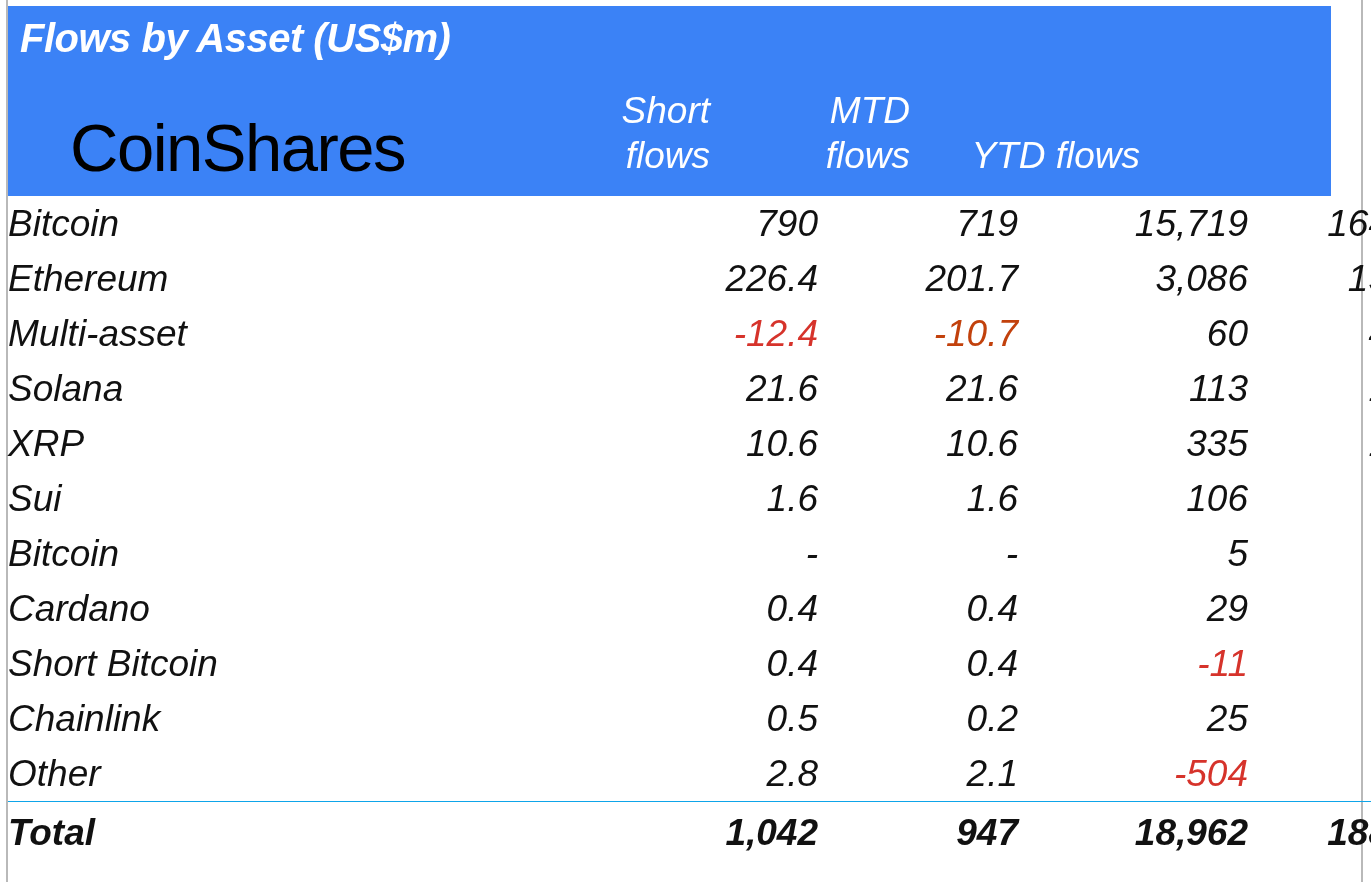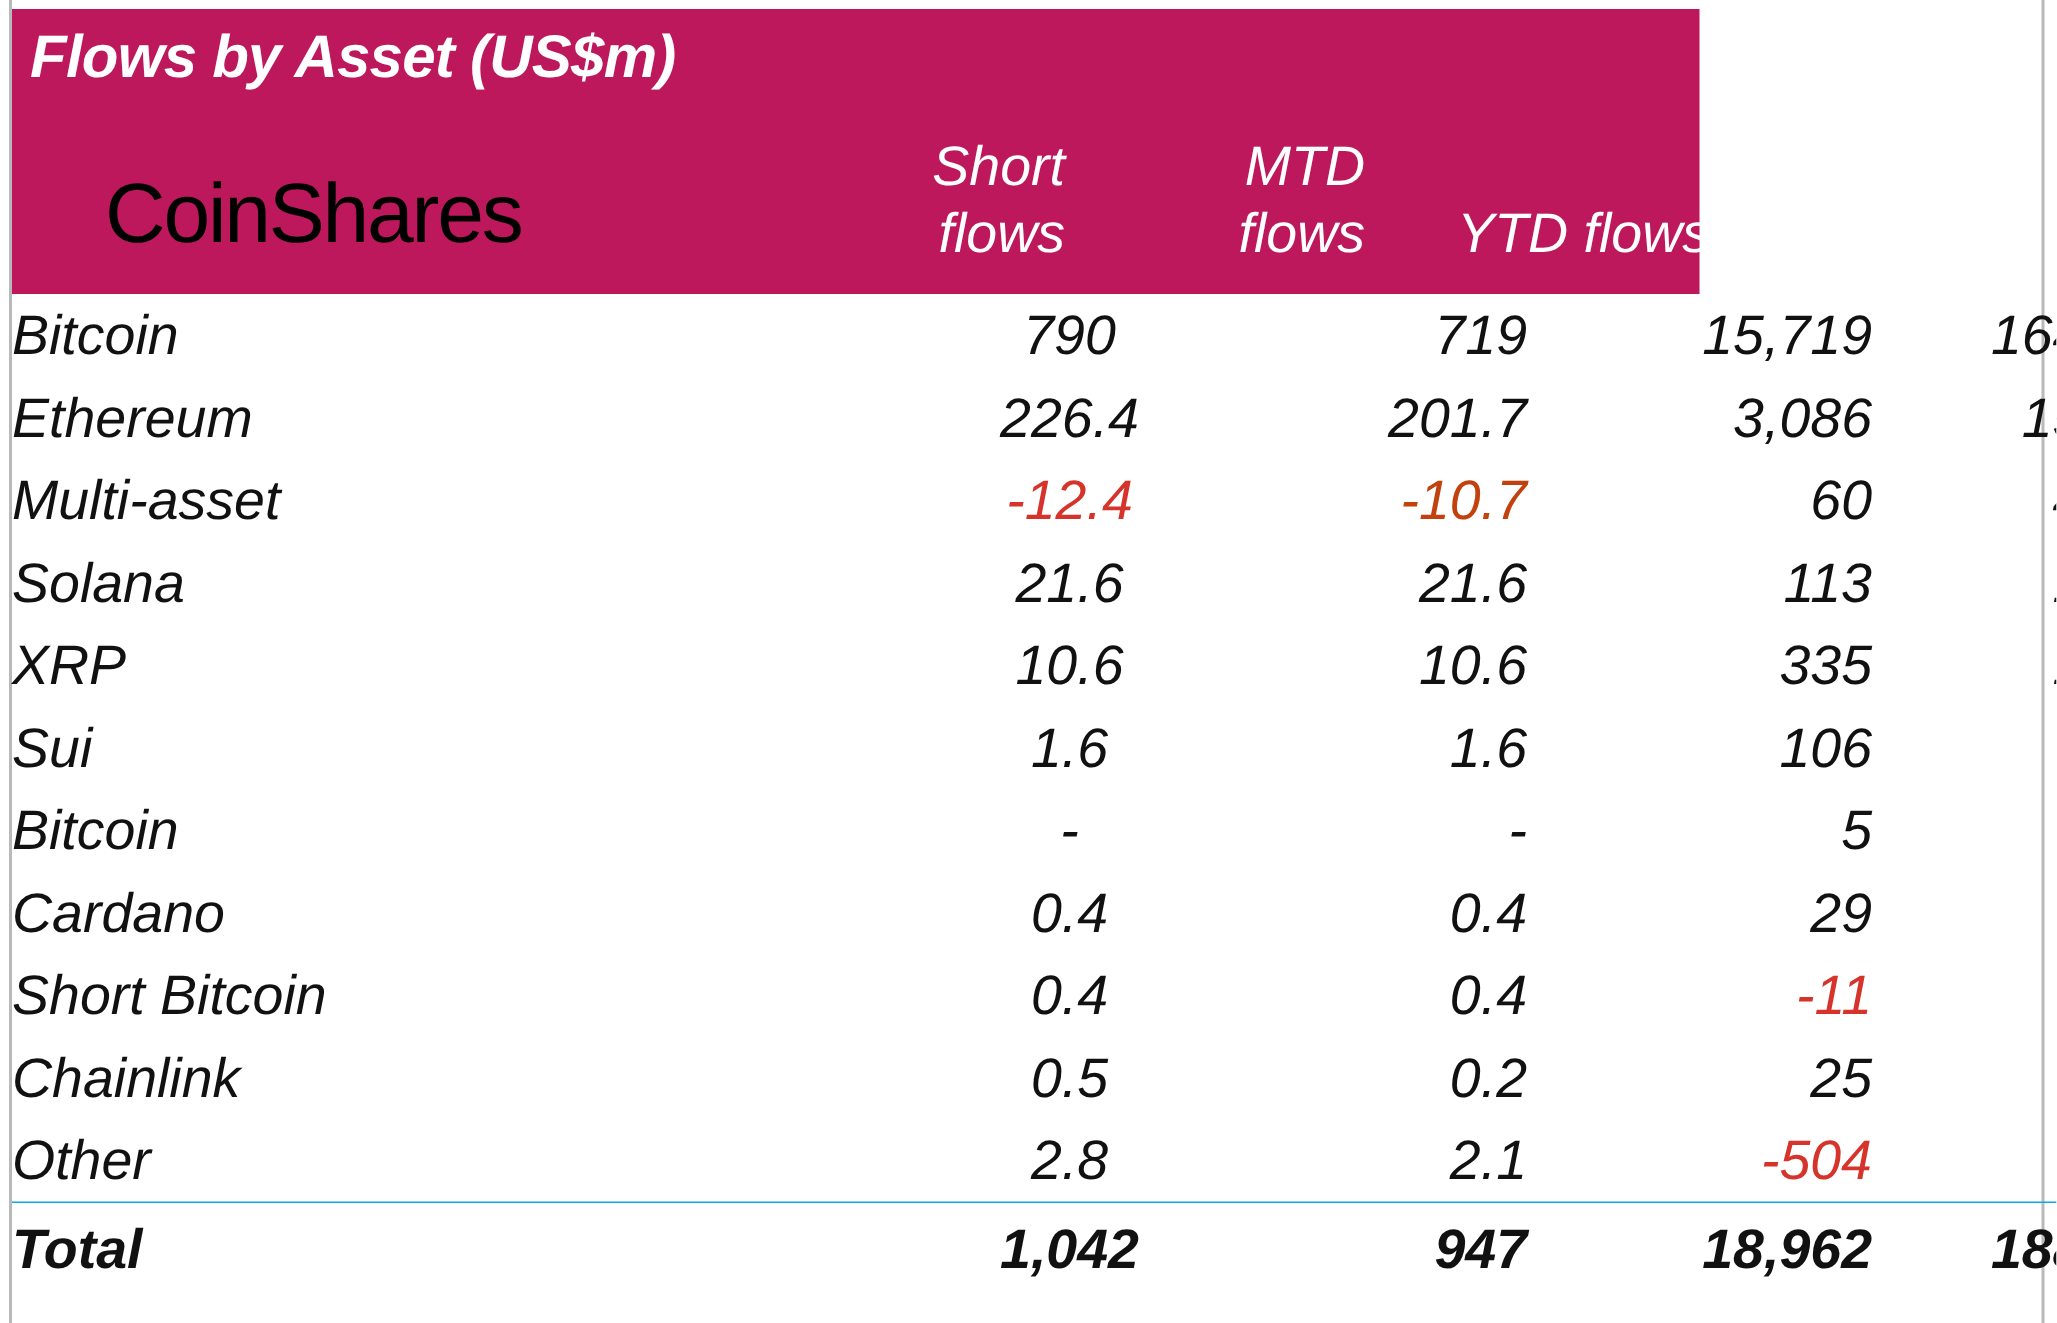--- a/index.html
+++ b/index.html
@@ -38,44 +38,44 @@
     width: 2px;
     height: 882px;
     background: #b9b9b9;
   }
 
   
   .header {
     position: absolute;
     left: 8px;
     top: 6px;
-    width: 1125px;
+    width: 1323px;
     height: 190px;
-    background: #be185d;
+    background: #3b82f6;
     box-sizing: border-box;
   }
 
   .title {
     position: absolute;
     left: 12px;
     top: 10px;
     color: #ffffff;
     font-size: 40px;
     font-style: italic;
     font-weight: bold;
     letter-spacing: -0.5px;
     white-space: nowrap;
   }
 
   .logo {
     position: absolute;
     left: 62px;
     top: 108px;
     color: #000000;
-    font-size: 56px;
+    font-size: 67px;
     font-weight: 500;
     letter-spacing: -1.5px;
     white-space: nowrap;
     line-height: 1;
   }
 
   
   .col-head {
     position: absolute;
     color: #ffffff;
@@ -99,21 +99,21 @@
     padding: 0;
     height: 55px;
     vertical-align: middle;
     font-size: 37px;
     font-style: italic;
     color: #111111;
     white-space: nowrap;
     margin-top: 36px;
   }
   .c-label { width: 600px; text-align: left;  padding-left: 8px; }
-  .c-week  { width: 210px; text-align: center; padding-right: 8px; }
+  .c-week  { width: 210px; text-align: right; padding-right: 8px; }
   .c-mtd   { width: 200px; text-align: right; padding-right: 8px; }
   .c-ytd   { width: 230px; text-align: right; padding-right: 8px; }
   .c-aum   { width: 213px; text-align: right; padding-right: 36px; }
 
   .neg { color: #d6332b; }
 
   .total-row td {
     font-weight: bold;
     border-top: 1px solid #0ea5e9;
     height: 62px;

